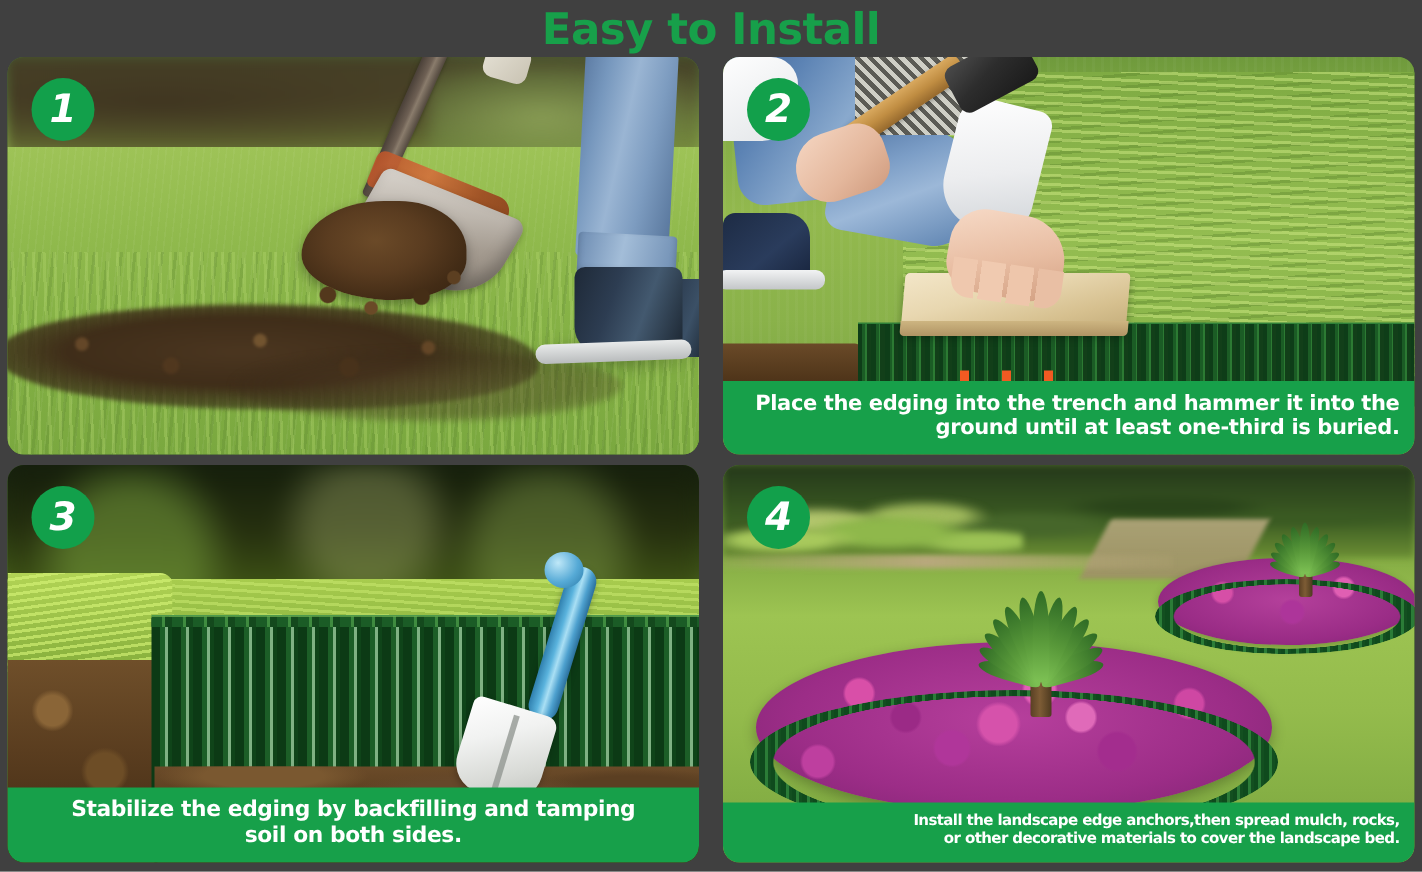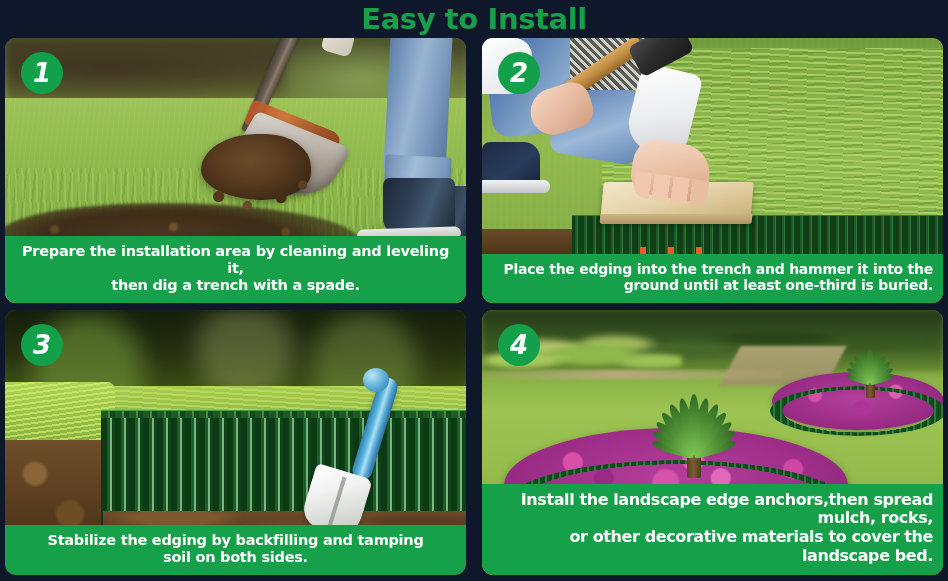--- a/index.html
+++ b/index.html
@@ -10,21 +10,21 @@
     height: 581px;
     background: #ffffff;
     font-family: "Liberation Sans", sans-serif;
     overflow: hidden;
   }
 
   .infographic {
     position: relative;
     width: 948px;
     height: 581px;
-    background: #0f172a;
+    background: #404040;
   }
 
   
   .title-bar {
     height: 38px;
     display: flex;
     align-items: center;
     justify-content: center;
   }
   .main-title {
@@ -98,21 +98,21 @@
     font-weight: 700;
     line-height: 1.18;
     letter-spacing: -0.25px;
     z-index: 25;
     border-bottom-left-radius: 11px;
     border-bottom-right-radius: 11px;
     font-family: "DejaVu Sans", sans-serif;
     white-space: pre-line;
   }
   .panel-2 .caption, .panel-4 .caption { font-size: 14px; text-align: right; }
-  .panel-4 .caption { font-size: 16px; letter-spacing: -0.4px; margin-top: 24px; }
+  .panel-4 .caption { font-size: 10px; letter-spacing: -0.4px; margin-top: 24px; }
 
   
   .p1-sky {
     position: absolute; inset: 0;
     background:
       linear-gradient(180deg,
         #4a5d33 0%, #556b36 8%,
         #6d8a3e 16%, #8fae4e 24%,
         #9fc055 32%, #8fb84c 46%,
         #85b348 62%, #7aa842 78%,
@@ -566,22 +566,20 @@
         <div class="p1-boot"></div>
         <div class="p1-boot-sole"></div>
         <div class="p1-glove"></div>
         <div class="p1-shovel-handle"></div>
         <div class="p1-blade-rust"></div>
         <div class="p1-blade"></div>
         <div class="p1-soil-heap"></div>
         <div class="p1-soil-crumbs"></div>
       </div>
       <div class="badge">1</div>
-      <div class="caption">Prepare the installation area by cleaning and leveling it,
-then dig a trench with a spade.</div>
     </div>
 
     <div class="panel panel-2">
       <div class="photo">
         <div class="p2-bg"></div>
         <div class="p2-grass-field"></div>
         <div class="p2-soil-left"></div>
         <div class="p2-edging"></div>
         <div class="p2-jean-thigh"></div>
         <div class="p2-jean-shin"></div>

